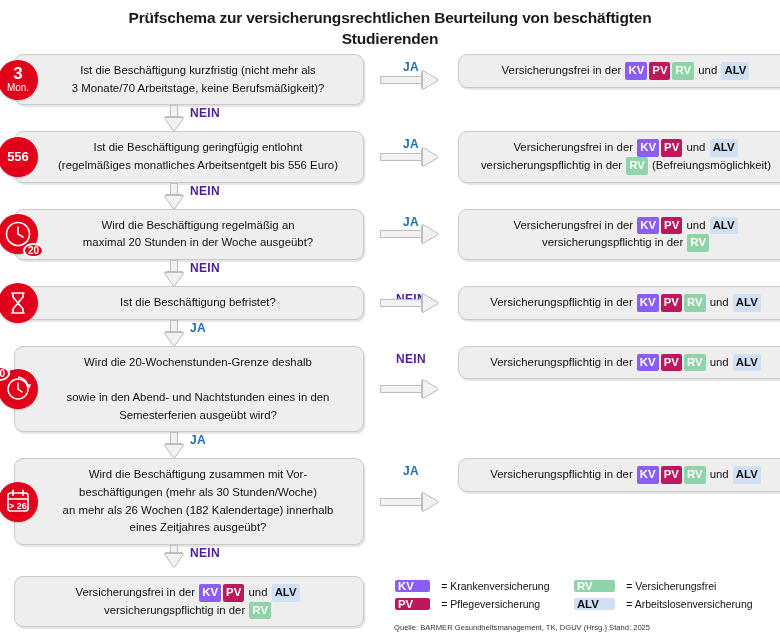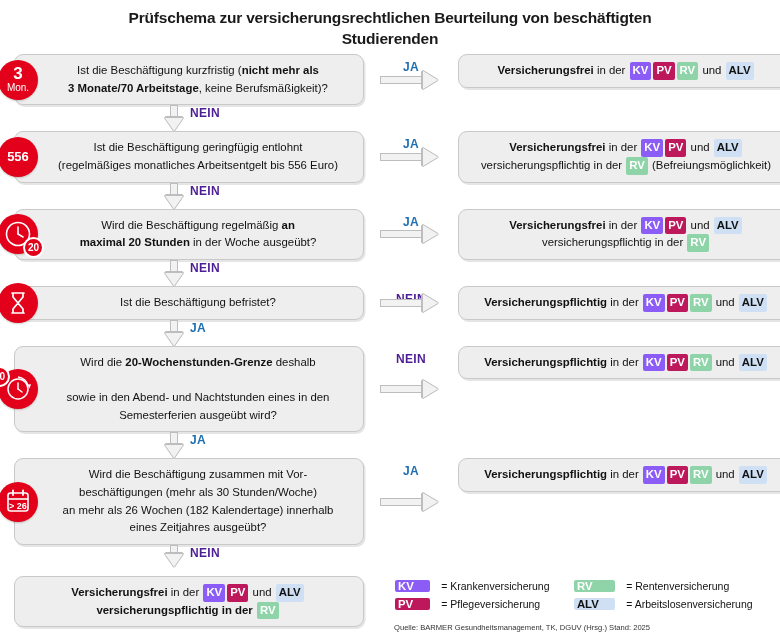--- a/index.html
+++ b/index.html
@@ -70,21 +70,21 @@
     z-index: 5;
     box-shadow: 0 1px 2px rgba(0,0,0,0.2);
   }
   .badge .big { font-size: 17px; font-weight: bold; line-height: 1; }
   .badge .sm { font-size: 10px; line-height: 1.2; }
   .badge .mid { font-size: 13px; font-weight: bold; line-height: 1; }
   .badge svg { display: block; }
 
   .sub-badge {
     position: absolute;
-    width: 21px; height: 21px;
+    width: 21px; height: 15px;
     border-radius: 50%;
     background: #e2001a;
     border: 2px solid #fff;
     color: #fff;
     font-size: 10px;
     font-weight: bold;
     display: flex; align-items: center; justify-content: center;
     z-index: 6;
   }
   .sub-br { right: -6px; bottom: -4px; }
@@ -156,21 +156,21 @@
     padding: 0 3px;
     margin: 0 1px;
     font-weight: bold;
     border-radius: 2px;
     font-size: 11.4px;
   }
   .tag-kv { background: #8b5cf6; color: #fff; }
   .tag-pv { background: #be185d; color: #ffffff; }
   .tag-rv { background: #8fd3a8; color: #ffffff; }
   .tag-alv { background: #cfe0f5; color: #111; }
-  .b { font-weight: bold; }
+  .b { font-weight: normal; }
 
   .bottom {
     position: absolute;
     left: 0; right: 0; bottom: 4px;
     padding: 0 14px;
     display: flex;
     align-items: flex-start;
   }
   .final-wrap { width: 350px; flex: 0 0 350px; position: relative; }
   .legend {
@@ -441,21 +441,21 @@
         <span class="b">versicherungspflichtig in der </span><span class="tag tag-rv">RV</span>
       </div>
     </div>
   </div>
 
   <div class="legend">
     <div class="legend-grid">
       <span class="tag tag-kv">KV</span>
       <span class="ltxt">= Krankenversicherung</span>
       <span class="tag tag-rv">RV</span>
-      <span class="ltxt">= Rentenversicherung</span>
+      <span class="ltxt">= Versicherungsfrei</span>
       <span class="tag tag-pv">PV</span>
       <span class="ltxt">= Pflegeversicherung</span>
       <span class="tag tag-alv">ALV</span>
       <span class="ltxt">= Arbeitslosenversicherung</span>
     </div>
     <div class="source">Quelle: BARMER Gesundheitsmanagement, TK, DGUV (Hrsg.) Stand: 2025</div>
   </div>
 </div>
 
 </body></html>

